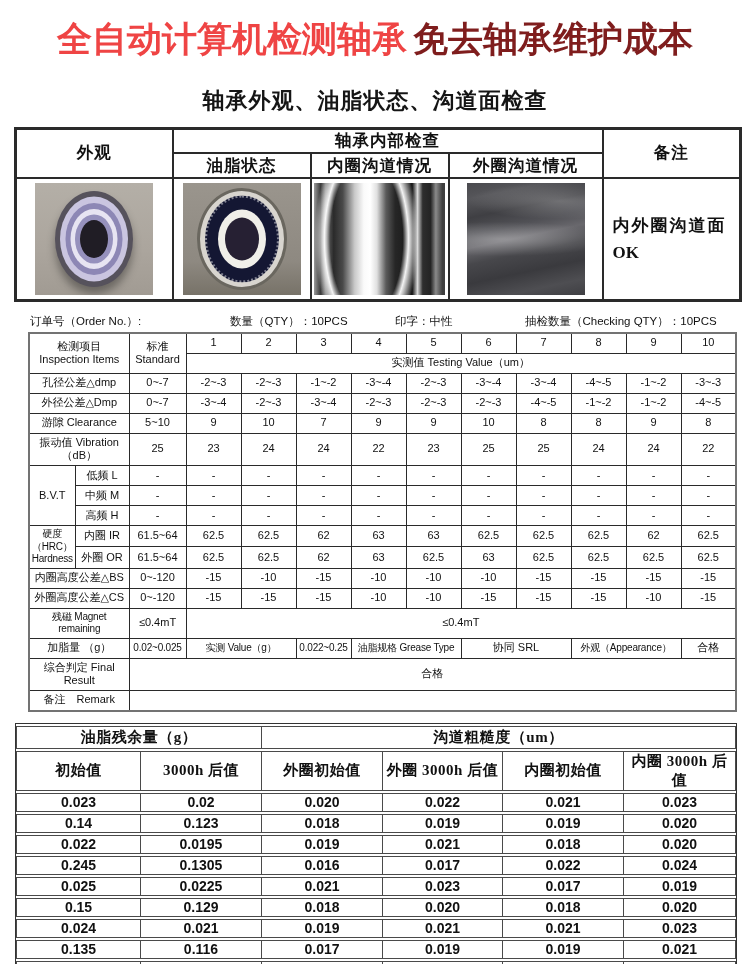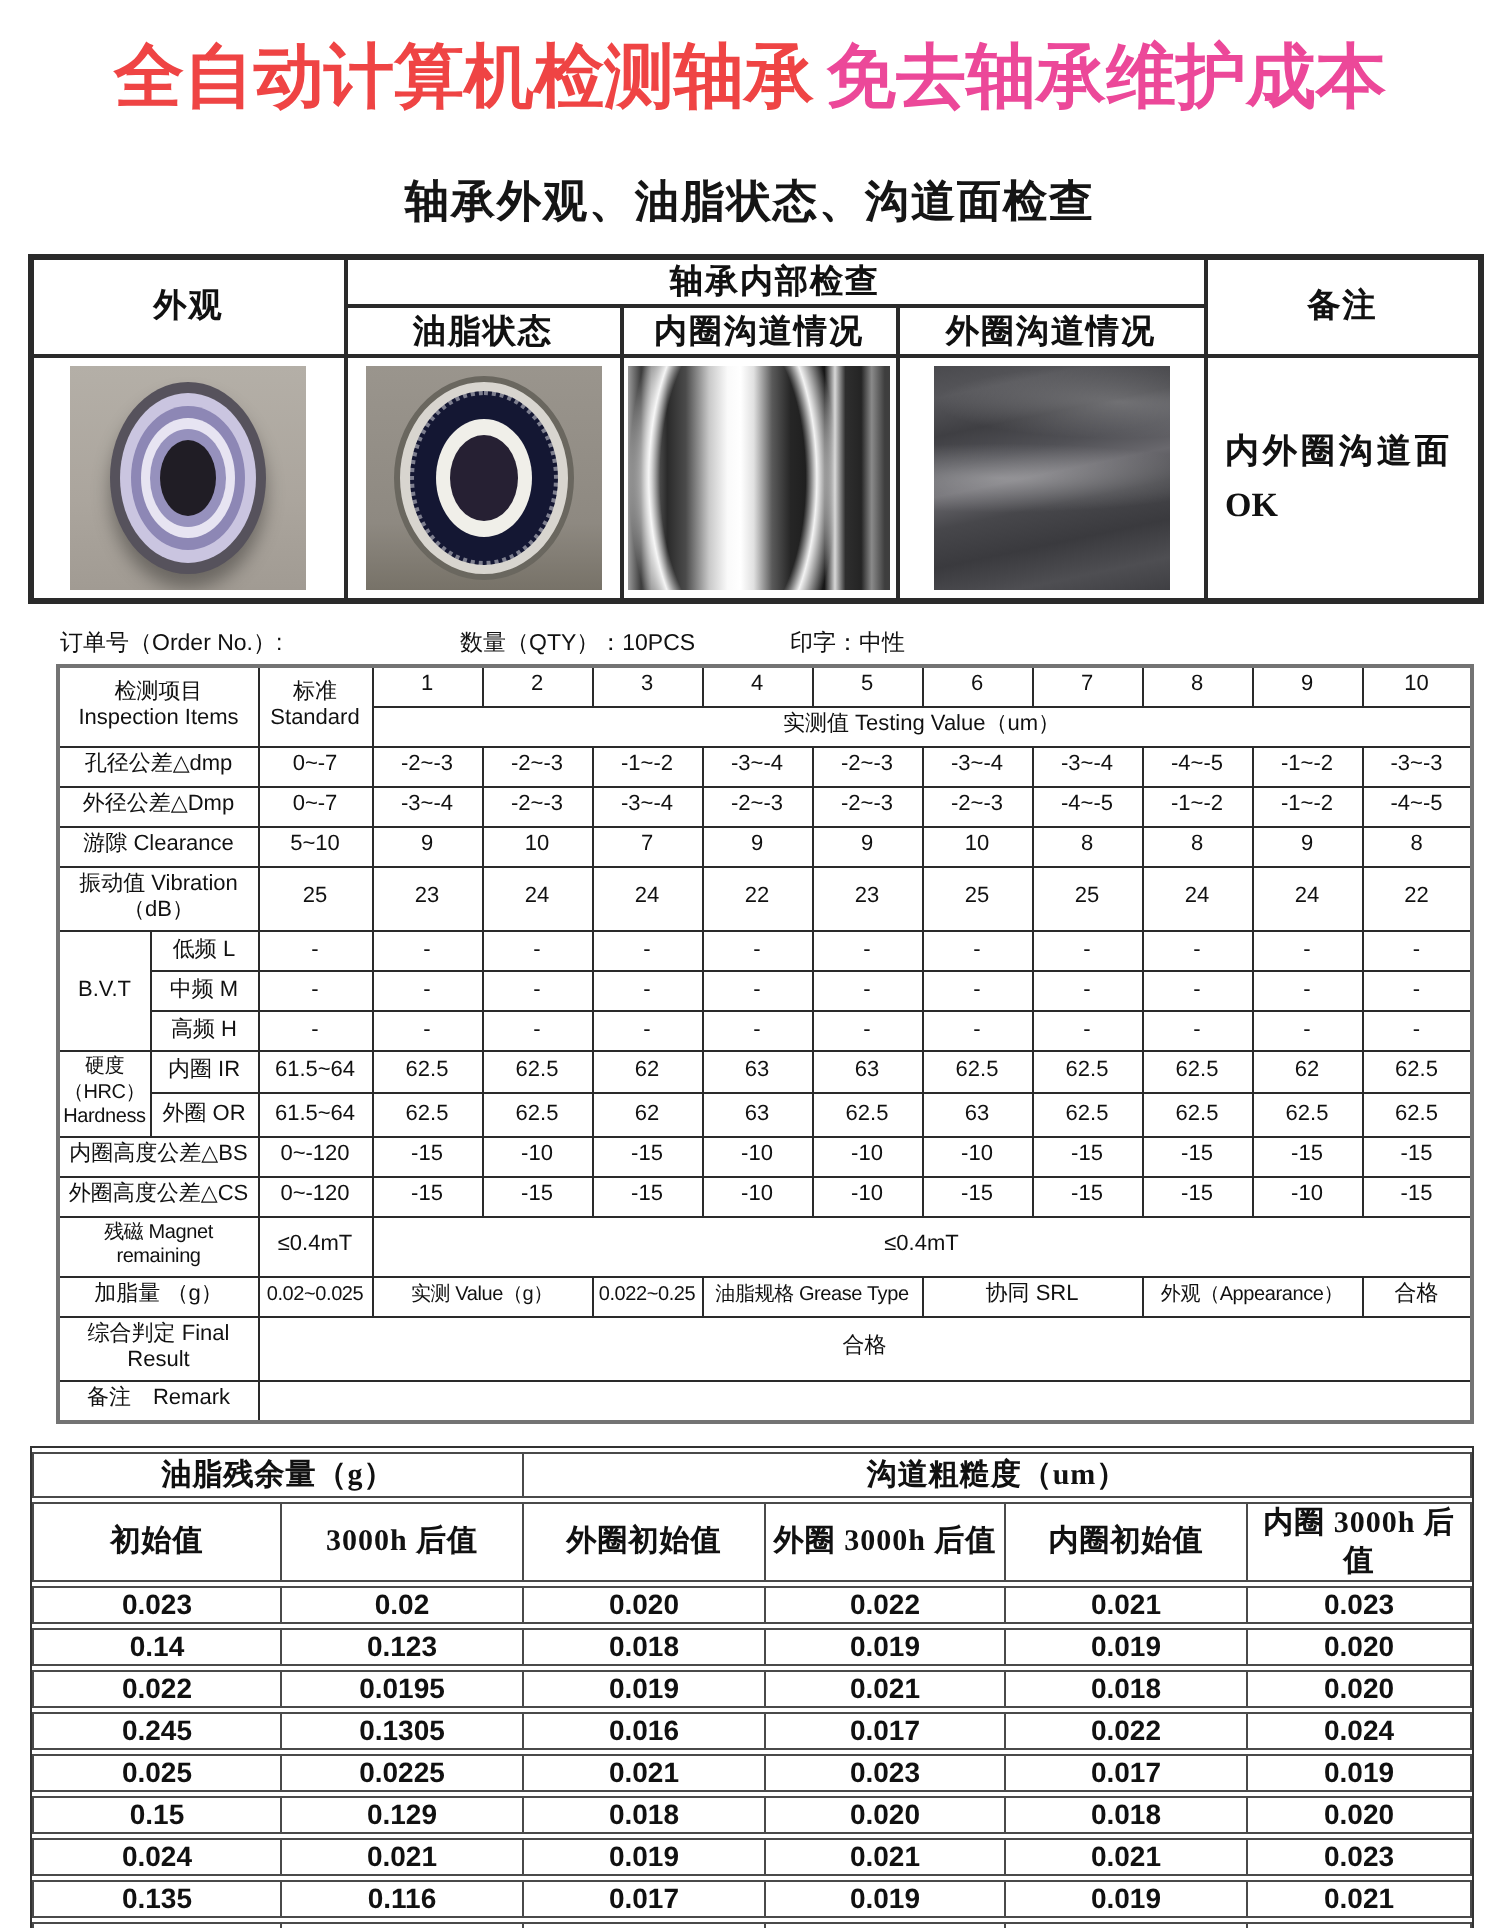--- a/index.html
+++ b/index.html
@@ -4,21 +4,21 @@
 <style>
   * { box-sizing: border-box; margin: 0; padding: 0; }
   html,body { width: 750px; background: #fff; }
   body { height: 964px; overflow: hidden; font-family: "Liberation Sans","DejaVu Sans",sans-serif; color:#111; }
   .page { position: relative; width: 750px; height: 964px; background:#fff; }
 
   
   .title { margin-top: 16px; text-align: center; font-size: 35px; font-weight: 900;
            letter-spacing: 0px; line-height: 1.3; white-space: nowrap; }
   .t-blue { color: #1677d9; }
-  .t-black { color: #ec4899; margin-left: 6px; }
+  .t-black { color: #7f1d1d; margin-left: 6px; }
   .subtitle { margin-top: 24px; text-align: center; font-size: 22px; font-weight: 600;
               color:#151515; font-family:"Liberation Serif","DejaVu Serif",serif; letter-spacing:1px; }
 
   
   table { border-collapse: collapse; table-layout: fixed; }
   .ptable { margin: 11px 0 0 14px; width: 725px; border: 3px solid #2a2a2a; }
   .ptable th, .ptable td { border: 2px solid #2a2a2a; text-align: center; }
   .ptable th { font-family:"Liberation Serif","DejaVu Serif",serif; font-weight: 600;
                font-size: 16.5px; height: 25px; background:#fff; letter-spacing:1px; }
   .photorow td { height: 122px; vertical-align: middle; }
@@ -119,20 +119,21 @@
         <div style="letter-spacing:0">OK</div>
       </td>
     </tr>
   </tbody>
     </table>
 
   <div class="orderline">
     <span>订单号（Order No.）:</span>
     <span><span>数量（QTY）：</span><b>10PCS</b></span>
     <span>印字：中性</span>
+    <span><span>抽检数量（Checking QTY）：</span><b>10PCS</b></span>
   </div>
 
   <table class="insp">
     <colgroup>
       <col style="width:46px">
         <col style="width:54px">
         <col style="width:57px">
       <col style="width:55px">
         <col style="width:55px">
         <col style="width:55px">

